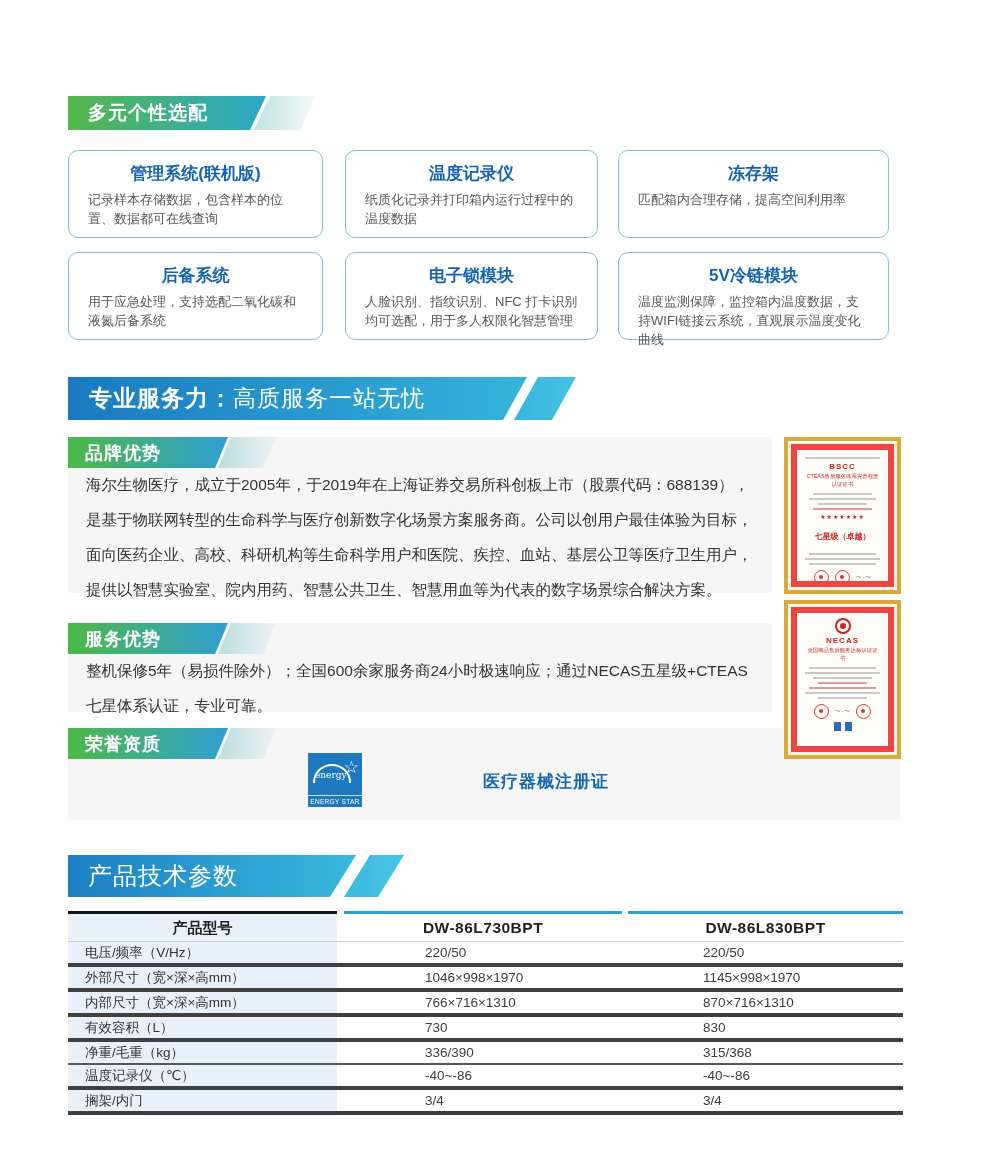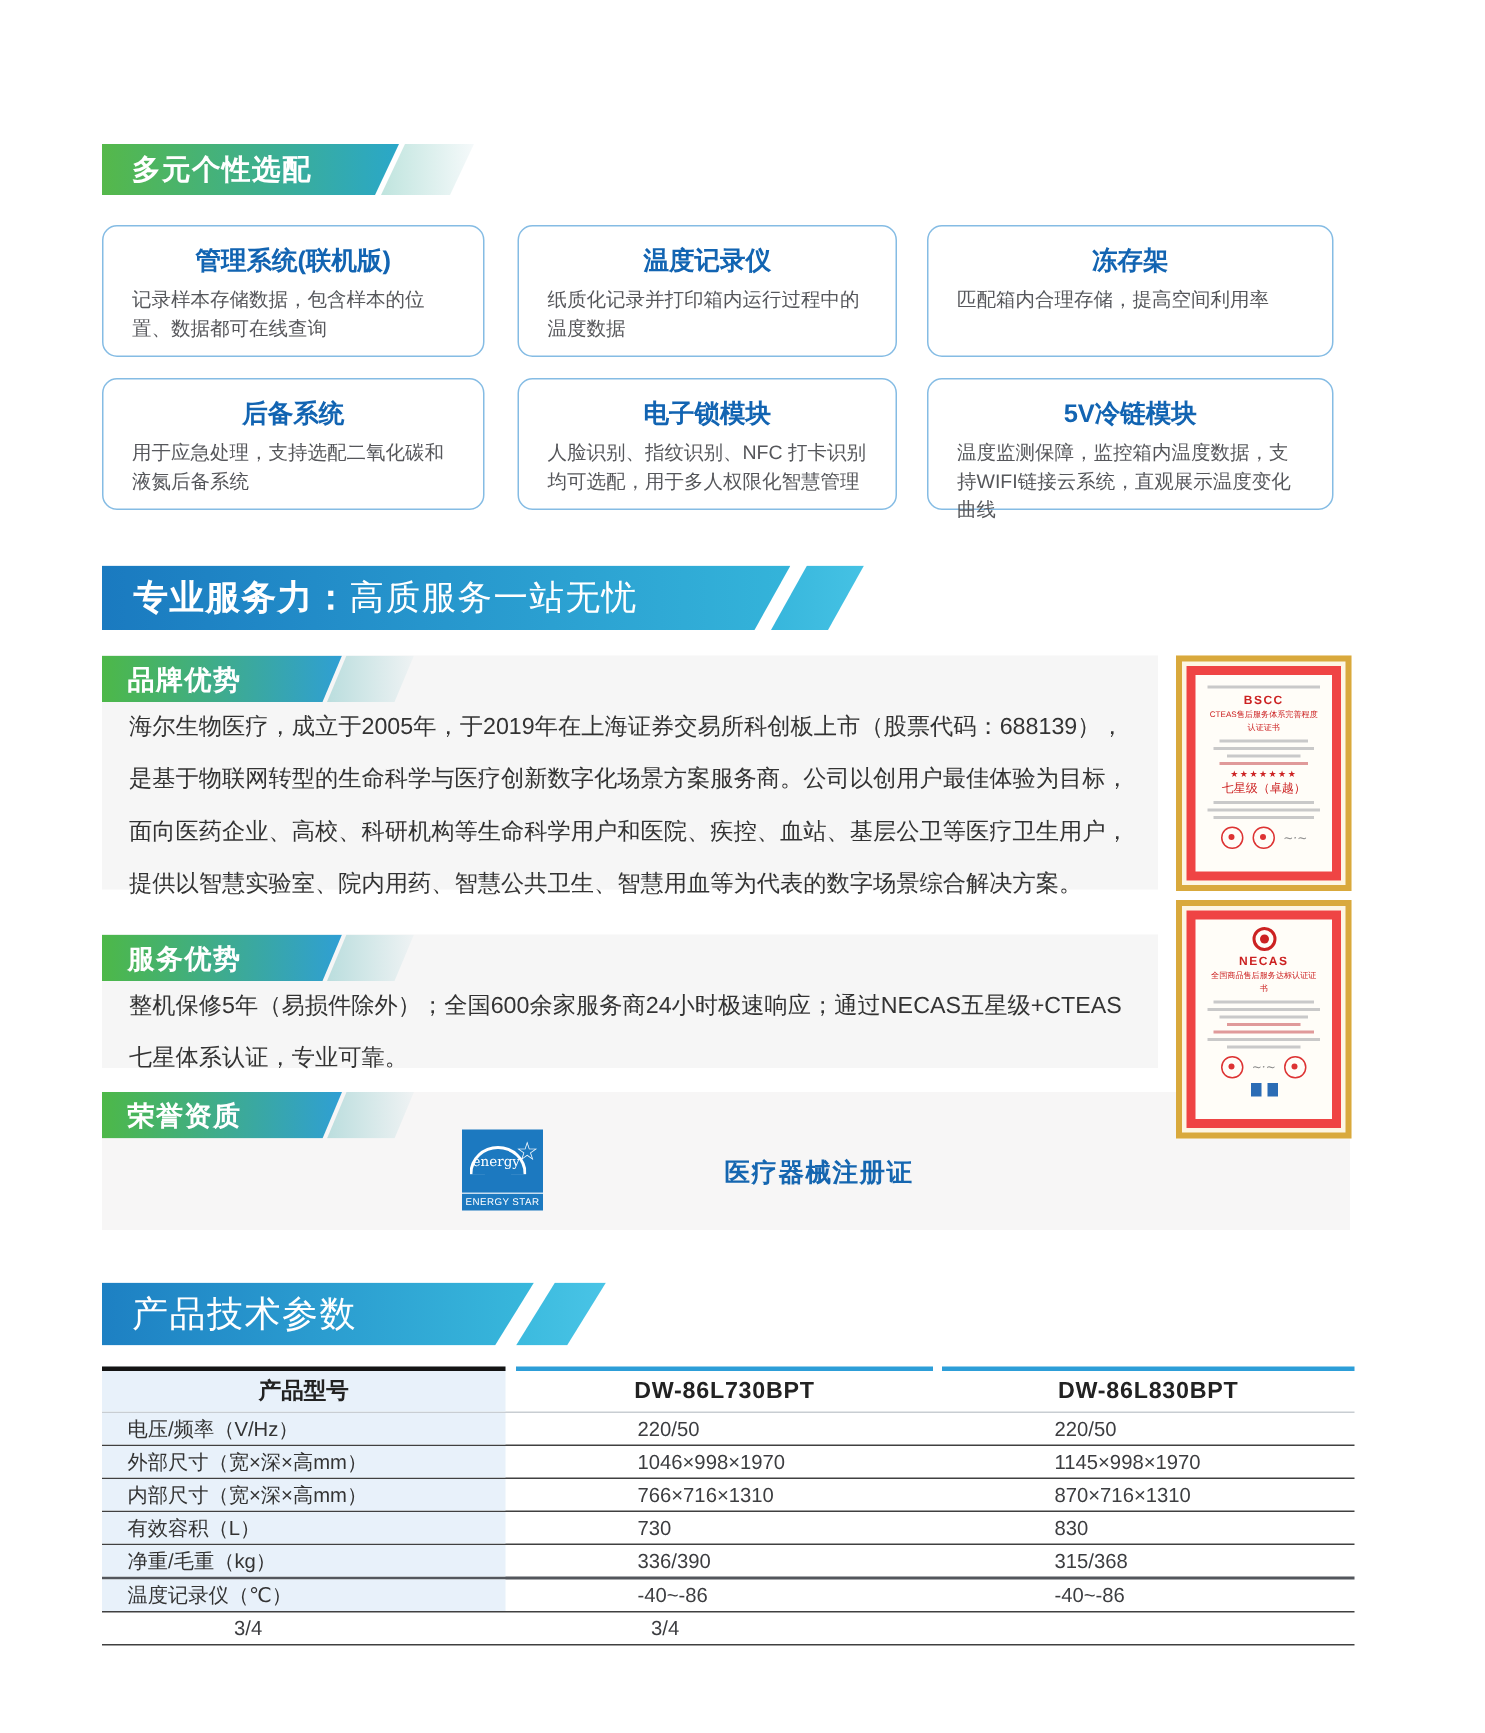--- a/index.html
+++ b/index.html
@@ -65,21 +65,21 @@
   .regcert{position:absolute;left:483px;top:770px;font-size:17px;font-weight:bold;color:#1566b0;letter-spacing:1px;}
 
   
   .cert{position:absolute;width:117px;box-sizing:border-box;background:#fdf6e3;
     border:4px solid #d9a93c;padding:3px;}
   .cert .inner{background:#fffdf8;border:6px solid #ef4444;height:100%;box-sizing:border-box;
     padding:4px 4px 2px;text-align:center;overflow:hidden;}
   .cert .org{color:#cc2222;font-weight:bold;font-size:8px;letter-spacing:1px;margin-top:2px;}
   .cert .title{color:#cc2222;font-size:6px;transform:scale(.9);margin:1px 0;}
   .cert .stars{color:#cc2222;font-size:6px;letter-spacing:1px;margin-top:2px;}
-  .cert .grade{color:#cc2222;font-weight:normal;font-size:8px;margin:0 0;text-align:center;}
+  .cert .grade{color:#cc2222;font-weight:bold;font-size:8px;margin:11px 0;text-align:center;}
   .ln{height:2px;background:#c9c9c9;margin:3px auto;}
   .ln.r{background:#e09a9a;}
   .w90{width:90%;}.w80{width:80%;}.w70{width:70%;}.w60{width:60%;}
   .seals{display:flex;justify-content:center;gap:6px;margin-top:5px;align-items:center;}
   .seal{width:15px;height:15px;border:1.5px solid #d33;border-radius:50%;box-sizing:border-box;position:relative;}
   .seal::after{content:"";position:absolute;left:4px;top:4px;width:4px;height:4px;background:#d33;border-radius:50%;}
   .sig{color:#888;font-size:8px;font-family:"DejaVu Serif",serif;font-style:italic;}
   .cert .logo{width:16px;height:16px;border:2px solid #cc2222;border-radius:50%;margin:1px auto 0;position:relative;box-sizing:border-box;}
   .cert .logo::after{content:"";position:absolute;left:3px;top:3px;width:6px;height:6px;background:#cc2222;border-radius:50%;}
   .bluesq{display:flex;justify-content:center;gap:4px;margin-top:3px;}
@@ -89,21 +89,21 @@
   .spec-table{position:absolute;left:68px;top:911px;width:835px;font-size:13.5px;}
   .t-head{display:flex;height:30px;line-height:27px;border-bottom:1px solid #c8cdd2;}
   .t-head .hc1{width:269px;background:#e8f1fa;border-top:3px solid #141414;box-sizing:border-box;
     text-align:center;font-weight:bold;color:#222;font-size:15px;}
   .t-head .gap1{width:7px;}
   .t-head .hc2{width:278px;border-top:3px solid #2d9ed8;box-sizing:border-box;text-align:center;
     font-weight:bold;color:#222;font-size:15.5px;letter-spacing:.5px;}
   .t-head .gap2{width:6px;}
   .t-head .hc3{width:275px;border-top:3px solid #2d9ed8;box-sizing:border-box;text-align:center;
     font-weight:bold;color:#222;font-size:15.5px;letter-spacing:.5px;}
-  .t-row{display:flex;height:21px;line-height:21px;border-bottom:1px solid #404040;}
+  .t-row{display:flex;height:21px;line-height:21px;border-bottom:4px solid #404040;}
   .t-row.thick{border-bottom:2px solid #53565c;}
   .t-row .lc{width:269px;background:#e8f1fa;box-sizing:border-box;padding-left:17px;color:#333;}
   .t-row .v1{width:285px;box-sizing:border-box;padding-left:88px;color:#3c3d40;}
   .t-row .v2{width:281px;box-sizing:border-box;padding-left:81px;color:#3c3d40;}
 </style>
 </head>
 <body>
 
 <div class="page">
 
@@ -257,18 +257,19 @@
       <div class="lc">净重/毛重（kg）</div>
       <div class="v1">336/390</div>
       <div class="v2">315/368</div>
     </div>
     <div class="t-row">
       <div class="lc">温度记录仪（℃）</div>
       <div class="v1">-40~-86</div>
       <div class="v2">-40~-86</div>
     </div>
     <div class="t-row">
+      <div class="lc">搁架/内门</div>
       <div class="v1">3/4</div>
       <div class="v2">3/4</div>
     </div>
   </div>
 
 </div>
 
 </body></html>

